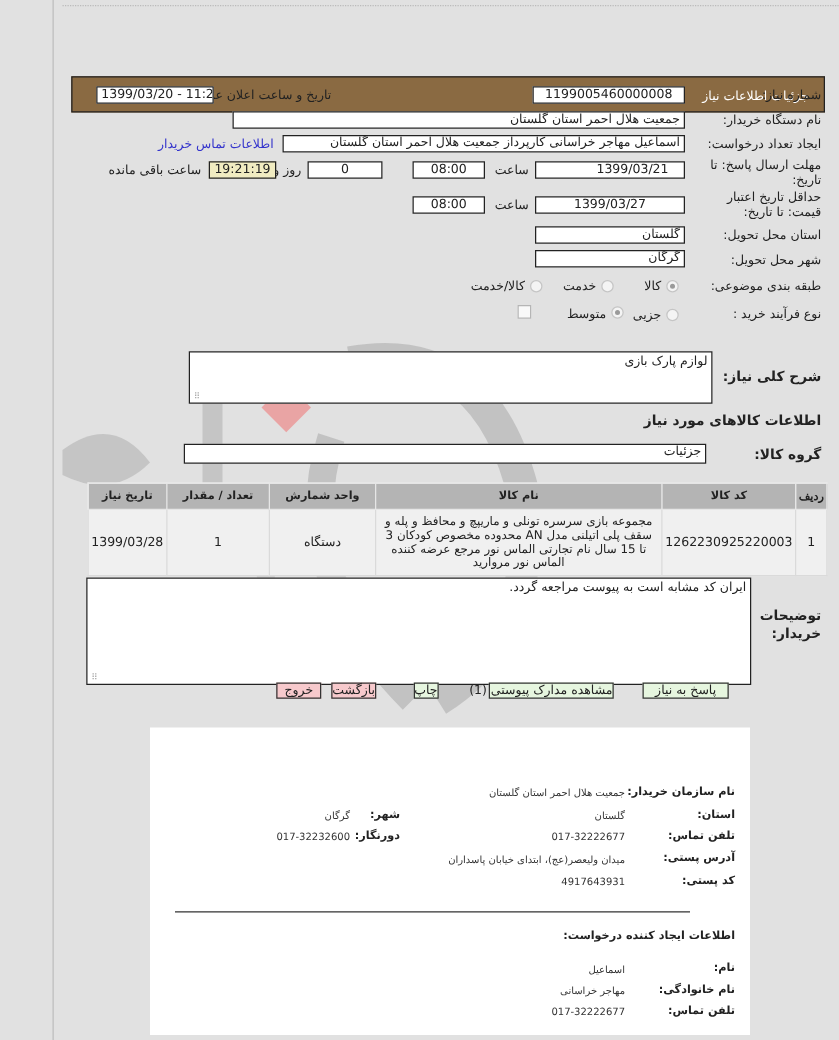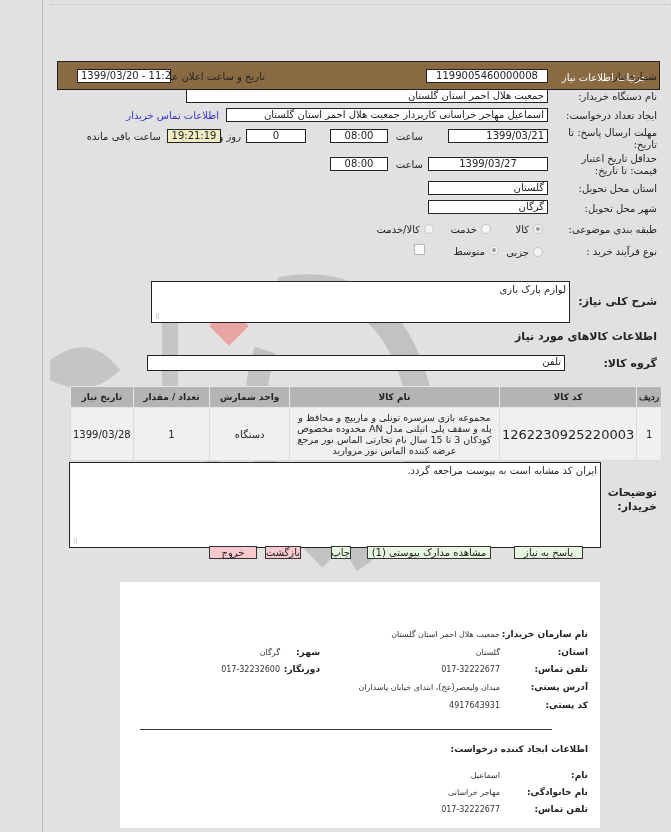--- a/index.html
+++ b/index.html
@@ -88,21 +88,21 @@
   <div class="field center" style="right:500px; top:69px; width:94px; direction:ltr;">1399/03/20 - 11:29</div>
 
   <span class="lbl" style="right:14px; top:91px;">نام دستگاه خریدار:</span>
   <div class="field" style="right:123px; top:89px; width:362px;">جمعیت هلال احمر استان گلستان</div>
 
   <span class="lbl" style="right:14px; top:110px;">ایجاد تعداد درخواست:</span>
   <div class="field" style="right:123px; top:108px; width:322px;">اسماعیل مهاجر خراسانی کارپرداز جمعیت هلال احمر استان گلستان</div>
   <span class="lbl link" style="right:452px; top:110px;">اطلاعات تماس خریدار</span>
 
   <span class="lbl" style="right:14px; top:127px; white-space:normal; width:90px; line-height:12px;">مهلت ارسال پاسخ: تا تاریخ:</span>
-  <div class="field center" style="right:123px; top:129px; width:100px;padding-left:39px;">1399/03/21</div>
+  <div class="field center" style="right:123px; top:129px; width:120px;padding-left:39px;">1399/03/21</div>
   <span class="lbl" style="right:248px; top:131px;">ساعت</span>
   <div class="field center" style="right:283px; top:129px; width:58px;">08:00</div>
   <div class="field center" style="right:365px; top:129px; width:60px;">0</div>
   <span class="lbl" style="right:430px; top:131px;">روز و</span>
   <div class="field center timer" style="right:450px; top:129px; width:54px;">19:21:19</div>
   <span class="lbl" style="right:510px; top:131px;">ساعت باقی مانده</span>
 
   <span class="lbl" style="right:14px; top:153px; white-space:normal; width:90px; line-height:12px;">حداقل تاریخ اعتبار قیمت: تا تاریخ:</span>
   <div class="field center" style="right:123px; top:157px; width:120px;">1399/03/27</div>
   <span class="lbl" style="right:248px; top:159px;">ساعت</span>
@@ -130,50 +130,50 @@
 
   <span class="lbl bold" style="right:14px; top:295px;">شرح کلی نیاز:</span>
   <div class="textarea" style="right:101px; top:281px; width:419px; height:42px;">
     <span>لوازم پارک بازی</span>
     <span class="grip">⠿</span>
   </div>
 
   <span class="lbl bold" style="right:14px; top:330px;">اطلاعات کالاهای مورد نیاز</span>
 
   <span class="lbl bold" style="right:14px; top:357px;">گروه کالا:</span>
-  <div class="field" style="right:106px; top:355px; width:418px; height:16px;">تلفن</div>
+  <div class="field" style="right:106px; top:355px; width:418px; height:16px;">جزئیات</div>
 
   <span class="lbl bold" style="right:14px; top:486px; white-space:normal; width:50px; line-height:14px;">توضیحات خریدار:</span>
   <div class="textarea" style="right:70px; top:462px; width:532px; height:86px;">
     <span>ایران کد مشابه است به پیوست مراجعه گردد.</span>
     <span class="grip">⠿</span>
   </div>
 
   <div class="btn green" style="right:88px; top:546px; width:69px;">پاسخ به نیاز</div>
-  <div class="btn green" style="right:180px; top:546px; width:124px;">مشاهده مدارک پیوستی (1)</div>
+  <div class="btn green" style="right:180px; top:546px; width:100px;">مشاهده مدارک پیوستی (1)</div>
   <div class="btn green" style="right:320px; top:546px; width:20px;">چاپ</div>
   <div class="btn pink" style="right:370px; top:546px; width:36px;">بازگشت</div>
-  <div class="btn pink" style="right:414px; top:546px; width:48px;">خروج</div>
+  <div class="btn pink" style="right:414px; top:546px; width:36px;">خروج</div>
 </div>
 
 <table class="items">
   <thead>
     <tr>
       <th style="width:22px;font-family:Liberation Serif, serif;">ردیف</th>
       <th style="width:90px;">کد کالا</th>
       <th style="width:228px;">نام کالا</th>
       <th style="width:82px;">واحد شمارش</th>
       <th style="width:80px;">تعداد / مقدار</th>
       <th>تاریخ نیاز</th>
     </tr>
   </thead>
   <tbody>
     <tr>
       <td>1</td>
-      <td style="font-size:13px;">1262230925220003</td>
+      <td style="font-size:10px;">1262230925220003</td>
       <td style="font-size:9.5px; line-height:11px; padding:4px 6px;">مجموعه بازی سرسره تونلی و ماریپچ و محافظ و پله و سقف پلی اتیلنی مدل AN محدوده مخصوص کودکان 3 تا 15 سال نام تجارتی الماس نور مرجع عرضه کننده الماس نور مروارید</td>
       <td>دستگاه</td>
       <td>1</td>
       <td>1399/03/28</td>
     </tr>
   </tbody>
 </table>
 
 <div class="contact">
 

